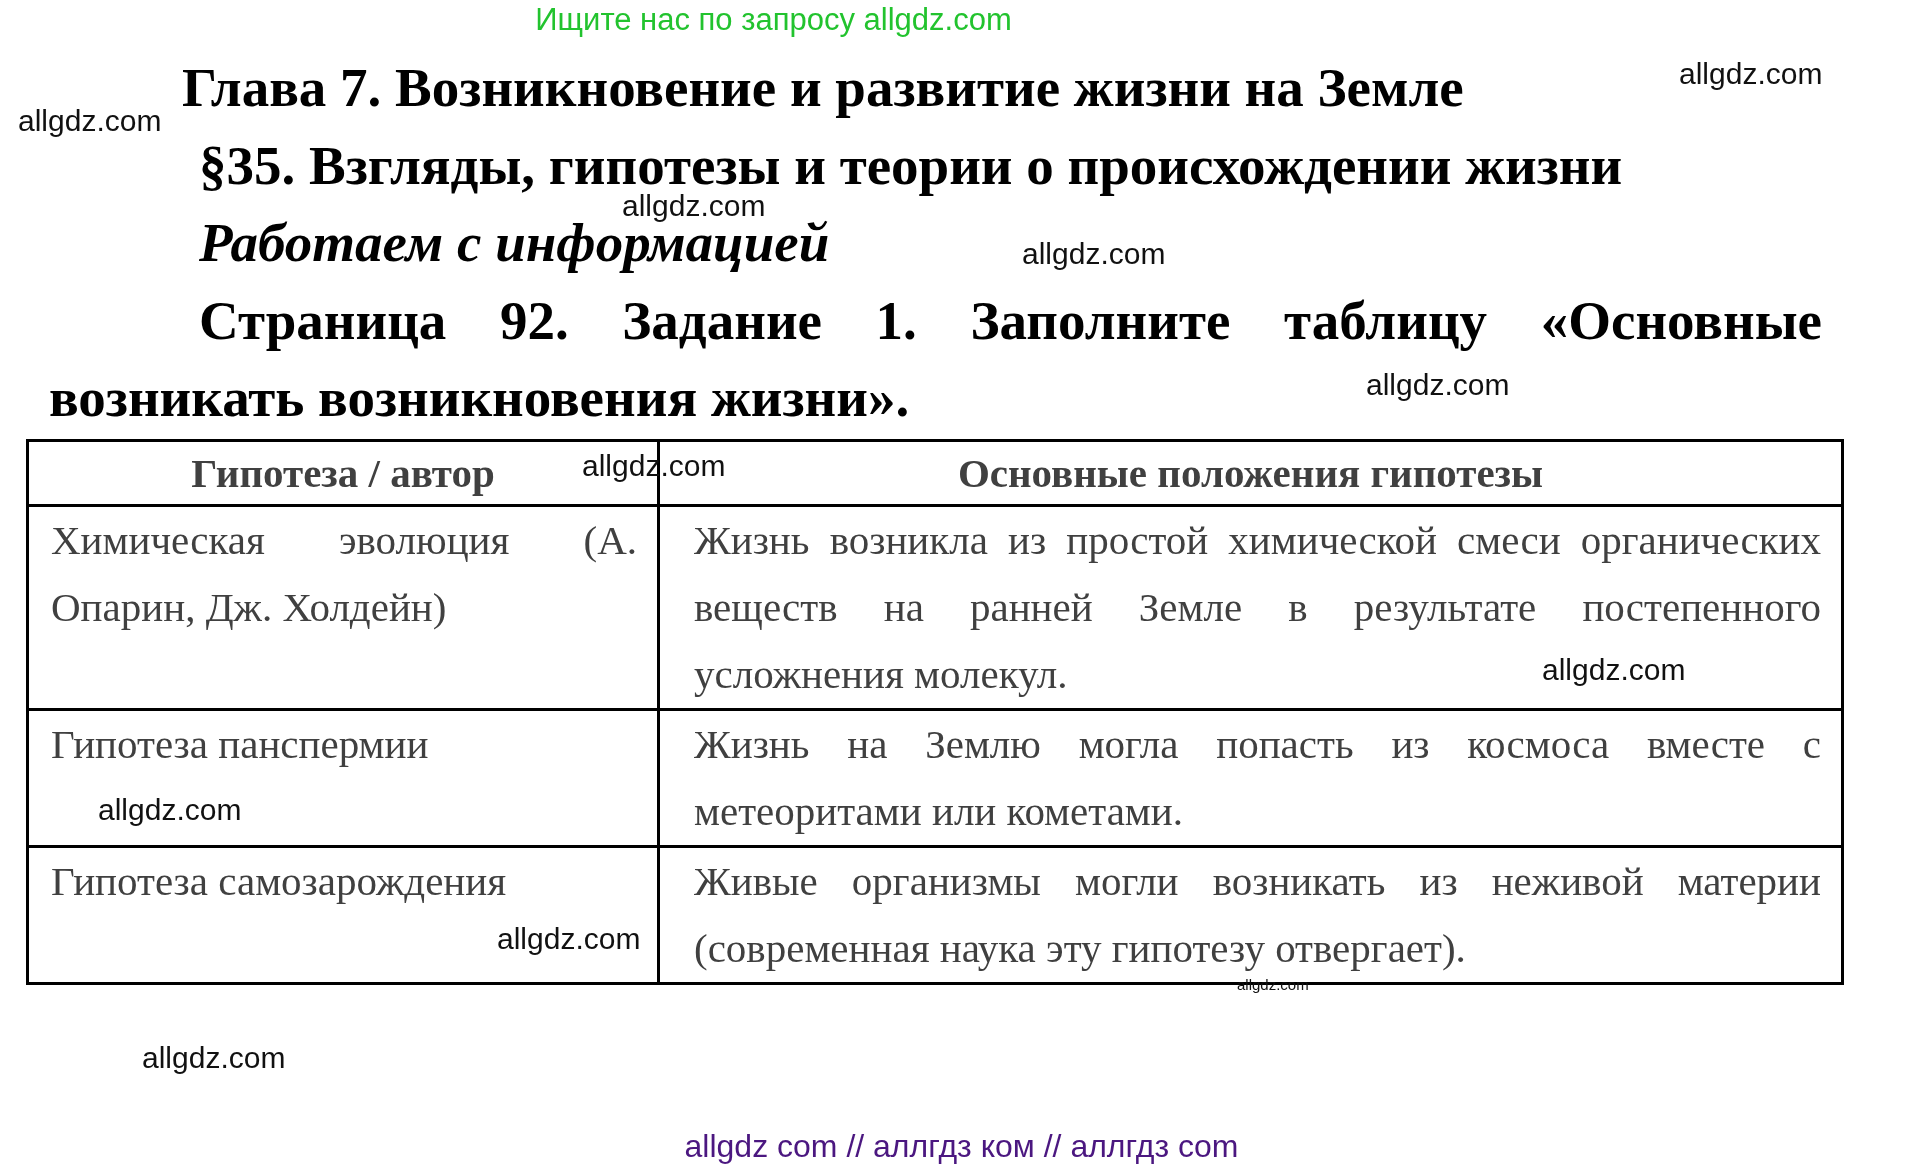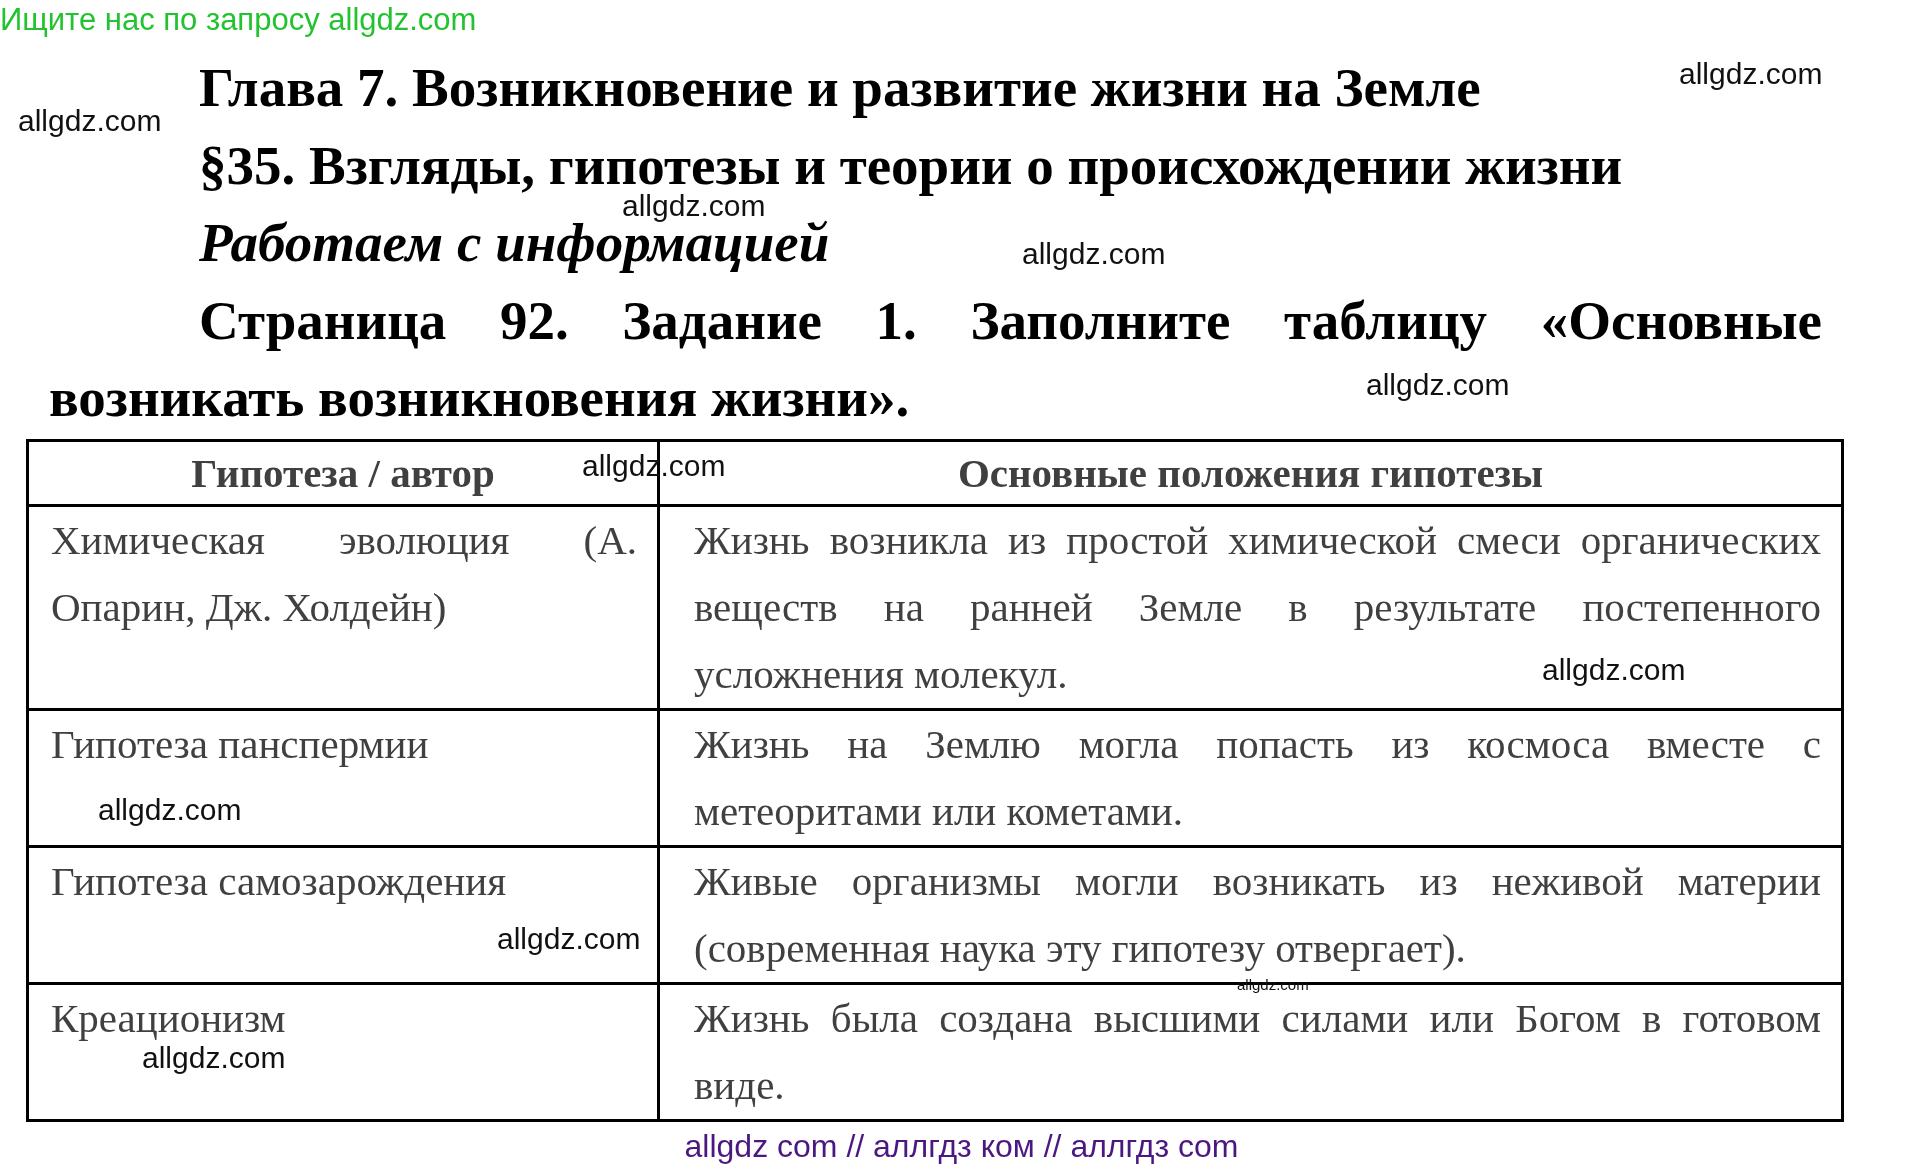--- a/index.html
+++ b/index.html
@@ -1,18 +1,18 @@
 <!DOCTYPE html>
 <html><head>
 <meta charset="utf-8">
 <style>
   html, body { margin:0; padding:0; background:#ffffff; }
   body { width:1923px; height:1170px; position:relative; overflow:hidden; }
   .abs { position:absolute; white-space:nowrap; }
-  .topline { left:0; width:1547px; top:0; text-align:left; font-family:"Liberation Sans", sans-serif; font-size:31px; line-height:40px; }
+  .topline { left:0; width:1547px; top:0; text-align:center; font-family:"Liberation Sans", sans-serif; font-size:31px; line-height:40px; }
   .head { font-family:"Liberation Serif", serif; font-weight:bold; font-size:55px; color:#000; line-height:60px; }
   .justify { text-align:justify; text-align-last:justify; white-space:normal; }
   .wm { font-family:"Liberation Sans", sans-serif; font-size:30px; color:#111; line-height:32px; }
   .wm.small { font-size:15px; line-height:16px; }
   table.t { position:absolute; left:26px; top:439px; width:1818px; border-collapse:collapse; font-family:"Liberation Serif", serif; font-size:41px; color:#404040; }
   table.t td, table.t th { border:3px solid #000; vertical-align:top; padding:0 20px 0 20px; }
   table.t th { font-weight:bold; height:62px; line-height:62px; text-align:center; vertical-align:middle; }
   table.t td { line-height:67px; }
   table.t td.c1 { width:586px; padding-left:22px; }
   table.t td.c2 { text-align:justify; text-align-last:left; padding-left:34px; padding-right:20px; }
@@ -20,21 +20,21 @@
   .r2 td { height:132px; }
   .r3 td { height:132px; }
   .r4 td { height:113px; line-height:56px; }
   .footer { left:0; width:1923px; top:1126px; text-align:center; font-family:"Liberation Sans", sans-serif; font-size:32px; line-height:40px; }
 </style>
 </head>
 <body>
 
 <div class="abs topline" style="color:#22c32e;">Ищите нас по запросу allgdz.com</div>
 
-<div class="abs head" style="left:199px; top:58px;">Глава 7. Возникновение и развитие жизни на Земле</div>
+<div class="abs head" style="left:182px; top:58px;">Глава 7. Возникновение и развитие жизни на Земле</div>
 <div class="abs head" style="left:199px; top:136px;">§35. Взгляды, гипотезы и теории о происхождении жизни</div>
 <div class="abs head" style="left:199px; top:213px;font-style:italic;">Работаем с информацией</div>
 <div class="abs head justify" style="left:199px; top:291px; width:1623px;">Страница 92. Задание 1. Заполните таблицу «Основные</div>
 <div class="abs head" style="left:49px; top:368px;">возникать возникновения жизни».</div>
 
 <table class="t">
   <tbody>
       <tr>
     <th style="width:586px;">Гипотеза / автор</th>
     <th>Основные положения гипотезы</th>
@@ -44,24 +44,20 @@
     <td class="c2">Жизнь возникла из простой химической смеси органических веществ на ранней Земле в результате постепенного усложнения молекул.</td>
   </tr>
   <tr class="r2">
     <td class="c1">Гипотеза панспермии</td>
     <td class="c2">Жизнь на Землю могла попасть из космоса вместе с метеоритами или кометами.</td>
   </tr>
   <tr class="r3">
     <td class="c1">Гипотеза самозарождения</td>
     <td class="c2">Живые организмы могли возникать из неживой материи (современная наука эту гипотезу отвергает).</td>
   </tr>
-  <tr class="r4">
-    <td class="c1" style="line-height:67px;">Креационизм</td>
-    <td class="c2">Жизнь была создана высшими силами или Богом в готовом виде.</td>
-  </tr>
 </tbody>
   </table>
 
 <div class="abs wm" style="left:18px; top:105px;">allgdz.com</div>
 <div class="abs wm" style="left:1679px; top:58px;">allgdz.com</div>
 <div class="abs wm" style="left:622px; top:190px;">allgdz.com</div>
 <div class="abs wm" style="left:1022px; top:238px;">allgdz.com</div>
 <div class="abs wm" style="left:1366px; top:369px;">allgdz.com</div>
 <div class="abs wm" style="left:582px; top:450px;">allgdz.com</div>
 <div class="abs wm" style="left:1542px; top:654px;">allgdz.com</div>

